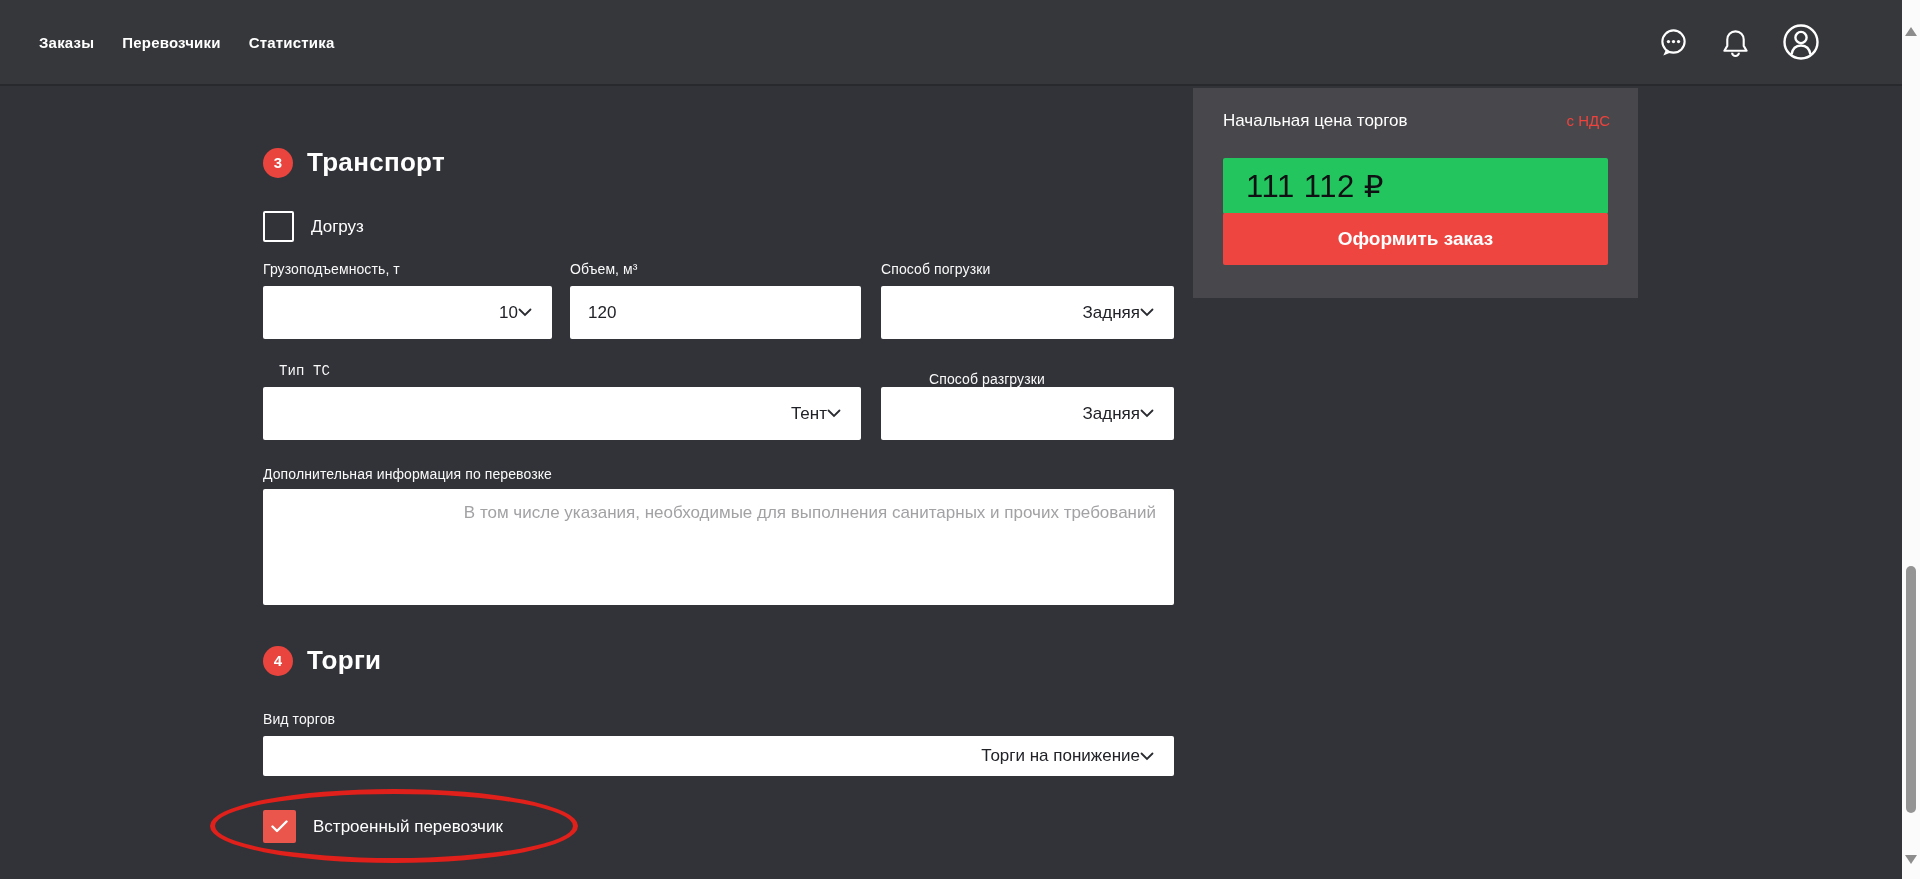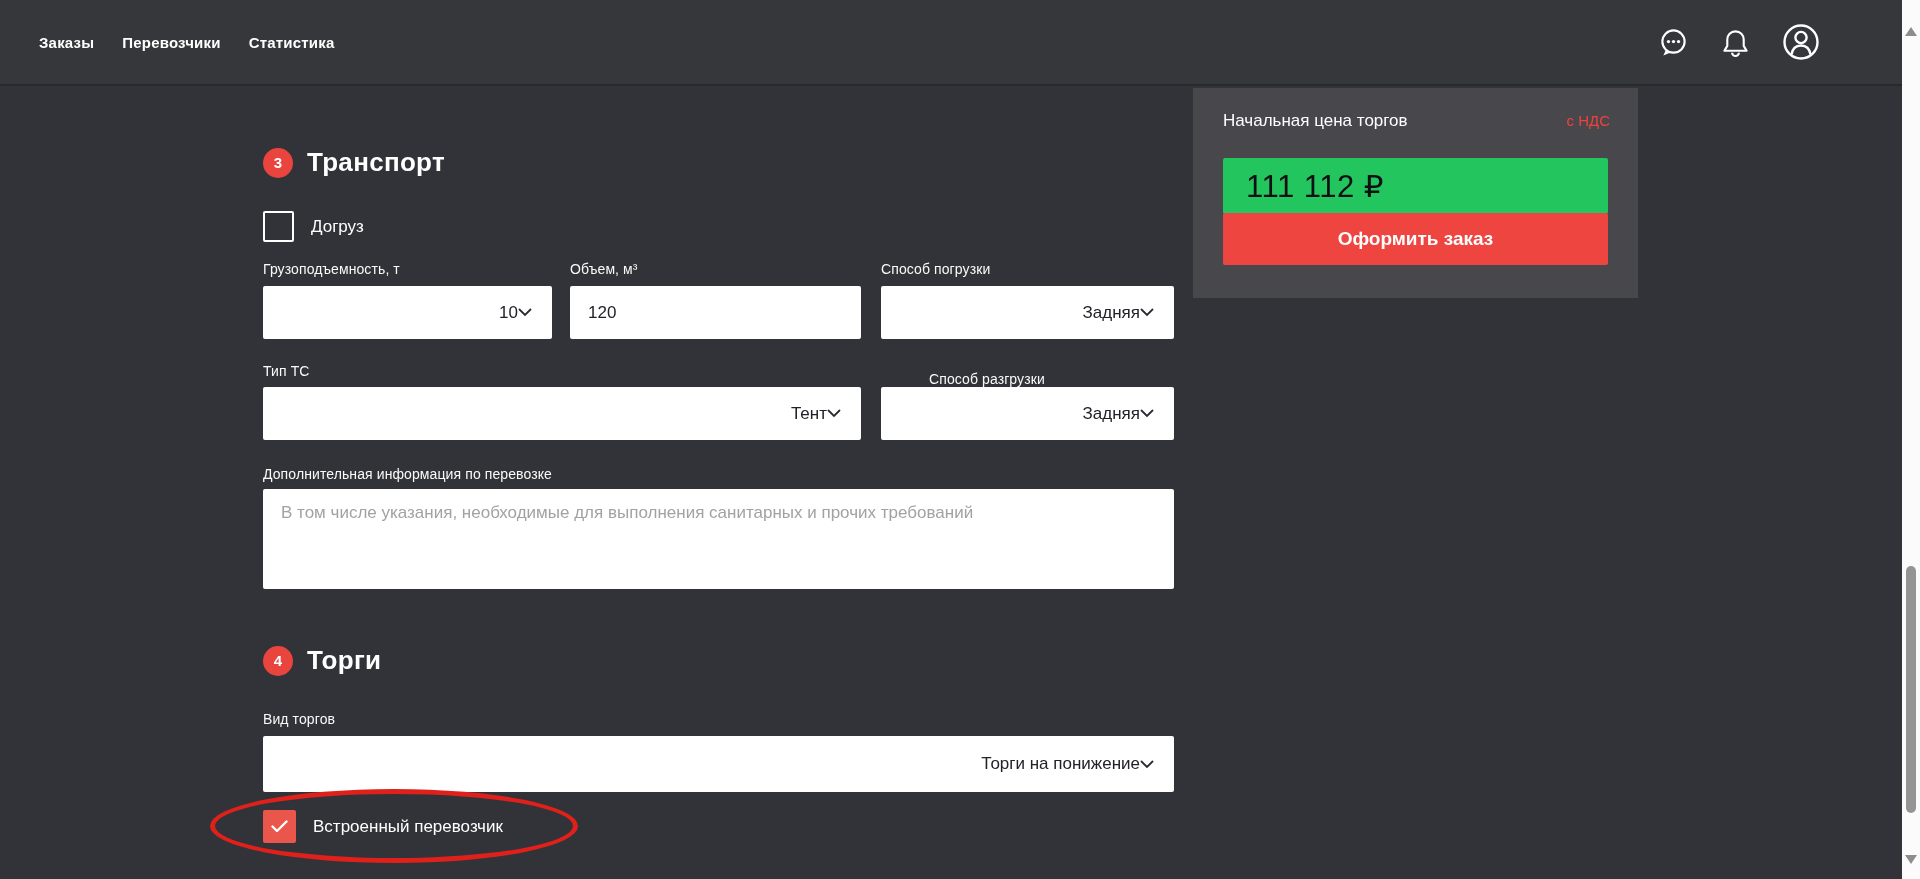--- a/index.html
+++ b/index.html
@@ -179,50 +179,50 @@
   <label class="abs field-label" style="left:881px; top:261px;">Способ погрузки</label>
   <div class="abs select" style="left:881px; top:286px; width:293px; height:53px;">
     <span>Задняя</span>
     <span class="chevron">
       <svg width="14" height="9" viewBox="0 0 14 9" fill="none">
           <path d="M1.5 1.5 L7 7 L12.5 1.5" stroke="#2a2b30" stroke-width="1.8" stroke-linecap="round"></path>
         </svg>
     </span>
   </div>
 
-  <label class="abs field-label" style="left:263px; top:363px;">Тип ТС</label>
+  <label class="abs field-label" style="left:279px; top:363px;font-family:Liberation Mono, monospace;">Тип ТС</label>
   <div class="abs select" style="left:263px; top:387px; width:598px; height:53px;">
     <span>Тент</span>
     <span class="chevron">
       <svg width="14" height="9" viewBox="0 0 14 9" fill="none">
           <path d="M1.5 1.5 L7 7 L12.5 1.5" stroke="#2a2b30" stroke-width="1.8" stroke-linecap="round"></path>
         </svg>
     </span>
   </div>
 
   <label class="abs field-label" style="left:929px; top:363px;margin-top:8px;">Способ разгрузки</label>
   <div class="abs select" style="left:881px; top:387px; width:293px; height:53px;">
     <span>Задняя</span>
     <span class="chevron">
       <svg width="14" height="9" viewBox="0 0 14 9" fill="none">
           <path d="M1.5 1.5 L7 7 L12.5 1.5" stroke="#2a2b30" stroke-width="1.8" stroke-linecap="round"></path>
         </svg>
     </span>
   </div>
 
   <label class="abs field-label" style="left:263px; top:466px;">Дополнительная информация по перевозке</label>
-  <textarea class="abs textarea" style="left: 263px; top: 489px; width: 911px; height: 100px;" placeholder="В том числе указания, необходимые для выполнения санитарных и прочих требований"></textarea>
+  <textarea class="abs textarea" style="left: 263px; top: 489px; width: 911px; height: 116px; text-align: right;" placeholder="В том числе указания, необходимые для выполнения санитарных и прочих требований"></textarea>
 
   <div class="abs section-header" style="left:263px; top:645px;">
     <span class="step-badge">4</span>
     <span class="section-title">Торги</span>
   </div>
 
   <label class="abs field-label" style="left:263px; top:711px;">Вид торгов</label>
-  <div class="abs select" style="left:263px; top:736px; width:911px; height:56px;">
+  <div class="abs select" style="left:263px; top:736px; width:911px; height:40px;">
     <span>Торги на понижение</span>
     <span class="chevron">
       <svg width="14" height="9" viewBox="0 0 14 9" fill="none">
           <path d="M1.5 1.5 L7 7 L12.5 1.5" stroke="#2a2b30" stroke-width="1.8" stroke-linecap="round"></path>
         </svg>
     </span>
   </div>
 
   <div class="abs checkbox-row" style="left:263px; top:810px;">
     <span class="checkbox checked">

